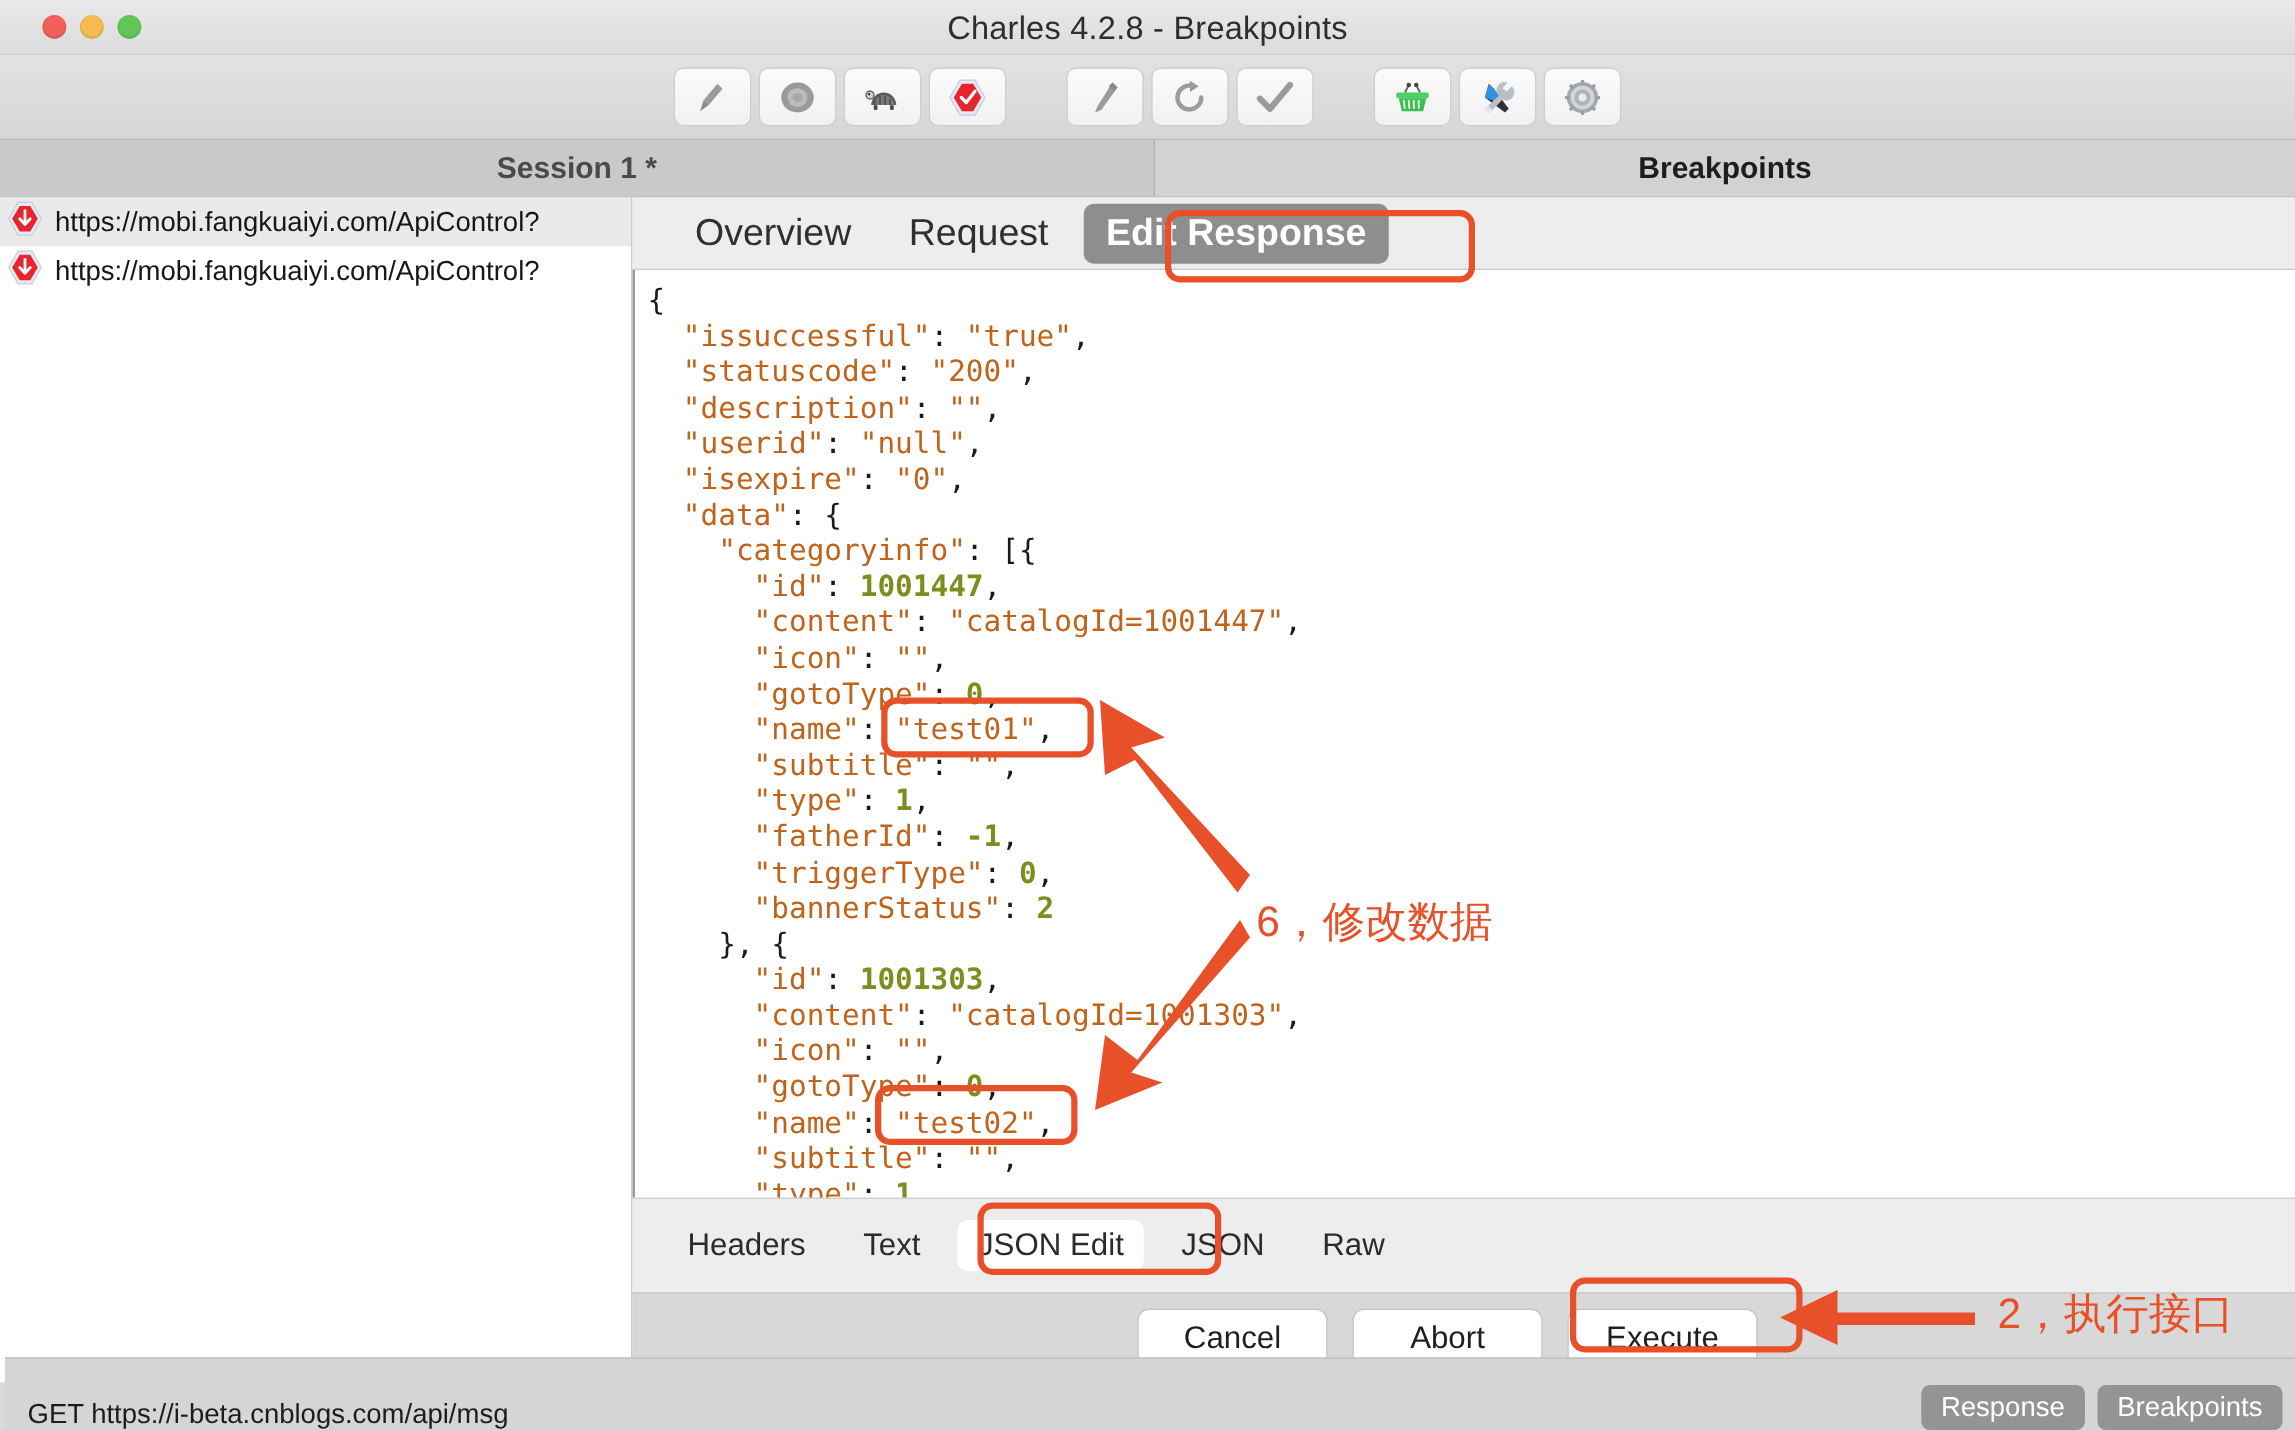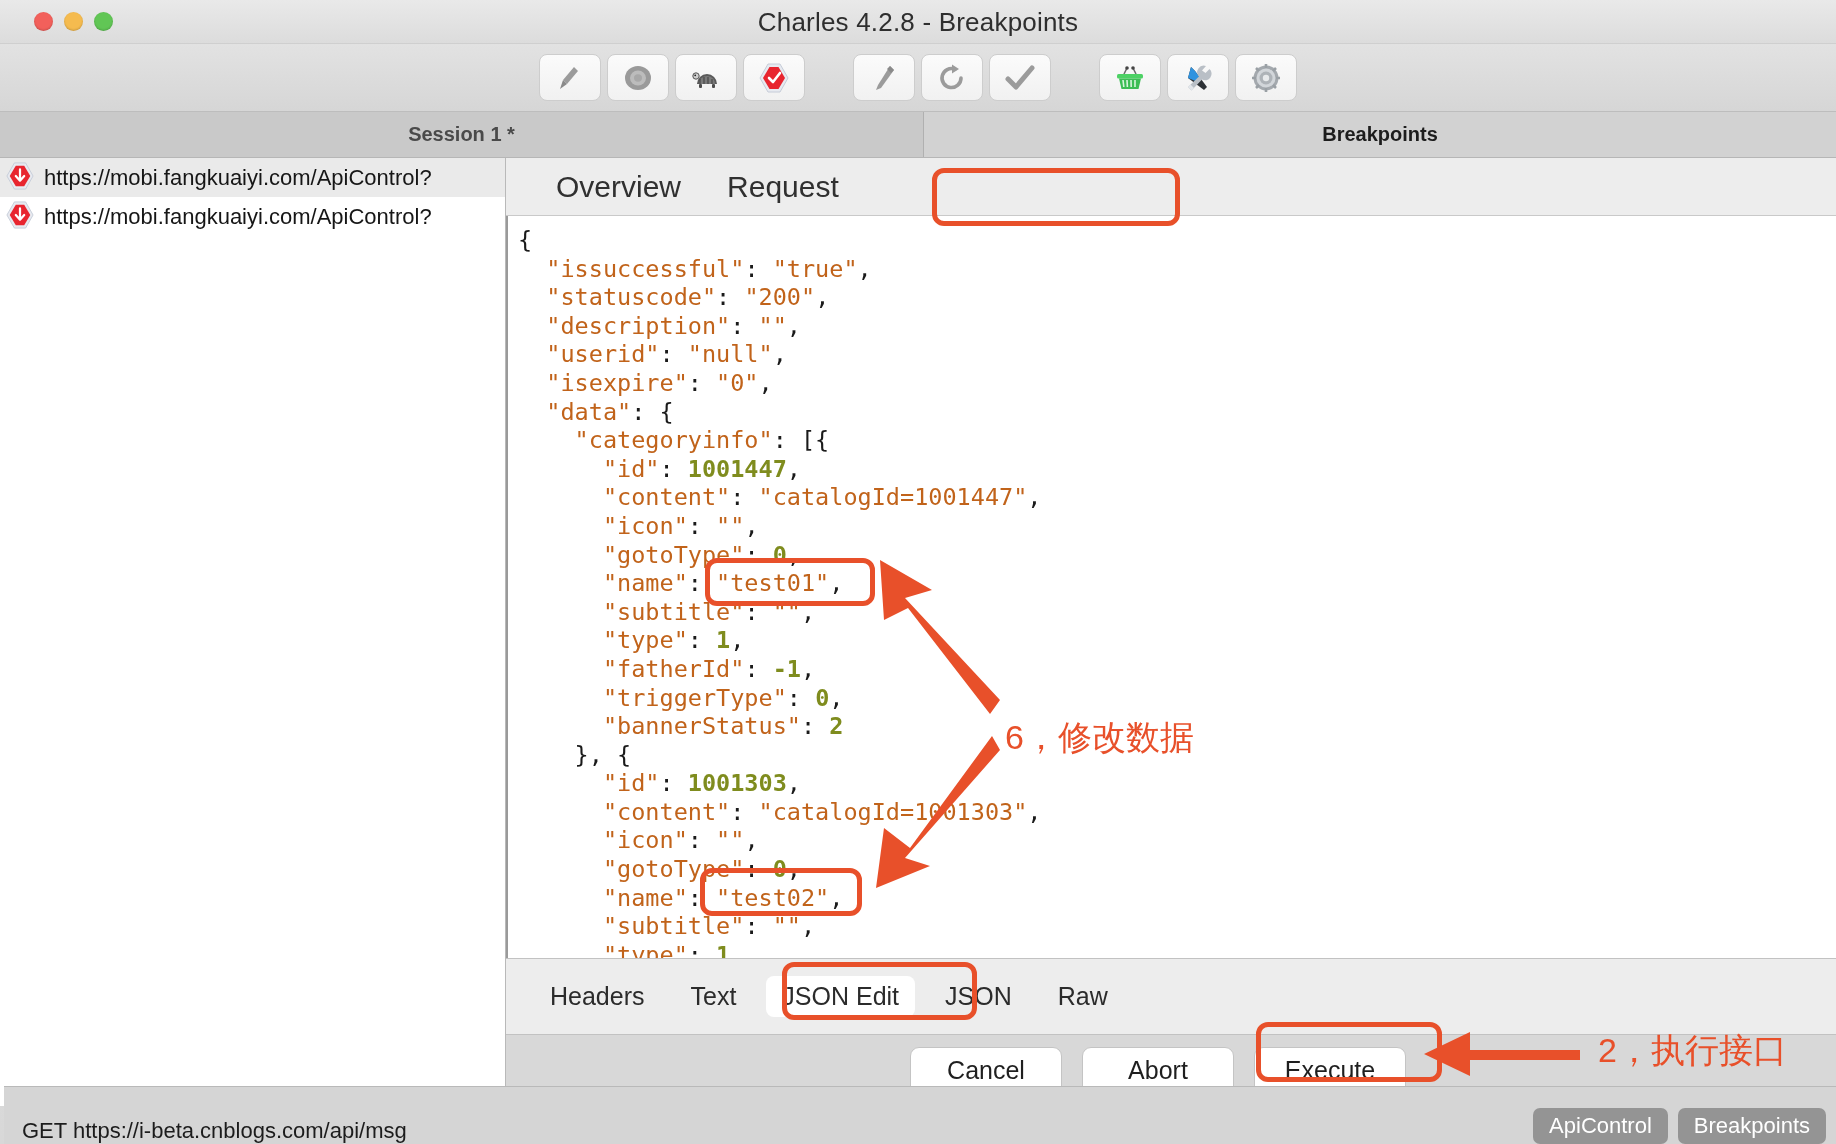--- a/index.html
+++ b/index.html
@@ -58,21 +58,21 @@
 
   
   .tabstrip {
     height: 46px;
     display: flex;
     background: #cdcdcd;
     border-bottom: 1px solid #b6b6b6;
   }
   .tabstrip .tab {
     display: flex; align-items: center; justify-content: center;
-    font-size: 20px; font-weight: bold; color: #4a4a4a;
+    font-size: 24px; font-weight: bold; color: #4a4a4a;
     cursor: pointer;
   }
   .tabstrip .tab.left  { width: 924px; background: #c9c9c9; border-right: 1px solid #b0b0b0; }
   .tabstrip .tab.right { flex: 1; background: #d2d2d2; color: #1d1d1d; }
 
   
   .body {
     display: flex;
     height: 948px;
   }
@@ -380,20 +380,21 @@
         </span>
         <span class="url">https://mobi.fangkuaiyi.com/ApiControl?</span>
       </div>
     </div>
 
     <div class="rightpane">
 
       <div class="tabs-top">
         <div class="ttab">Overview</div>
         <div class="ttab">Request</div>
+        <div class="ttab active">Edit Response</div>
       </div>
 
       <div class="editor" id="json-editor"><div><span class="tok-punc">{</span></div><div><span class="tok-punc">  </span><span class="tok-key">"issuccessful"</span><span class="tok-punc">: </span><span class="tok-str">"true"</span><span class="tok-punc">,</span></div><div><span class="tok-punc">  </span><span class="tok-key">"statuscode"</span><span class="tok-punc">: </span><span class="tok-str">"200"</span><span class="tok-punc">,</span></div><div><span class="tok-punc">  </span><span class="tok-key">"description"</span><span class="tok-punc">: </span><span class="tok-str">""</span><span class="tok-punc">,</span></div><div><span class="tok-punc">  </span><span class="tok-key">"userid"</span><span class="tok-punc">: </span><span class="tok-str">"null"</span><span class="tok-punc">,</span></div><div><span class="tok-punc">  </span><span class="tok-key">"isexpire"</span><span class="tok-punc">: </span><span class="tok-str">"0"</span><span class="tok-punc">,</span></div><div><span class="tok-punc">  </span><span class="tok-key">"data"</span><span class="tok-punc">: {</span></div><div><span class="tok-punc">    </span><span class="tok-key">"categoryinfo"</span><span class="tok-punc">: [{</span></div><div><span class="tok-punc">      </span><span class="tok-key">"id"</span><span class="tok-punc">: </span><span class="tok-num">1001447</span><span class="tok-punc">,</span></div><div><span class="tok-punc">      </span><span class="tok-key">"content"</span><span class="tok-punc">: </span><span class="tok-str">"catalogId=1001447"</span><span class="tok-punc">,</span></div><div><span class="tok-punc">      </span><span class="tok-key">"icon"</span><span class="tok-punc">: </span><span class="tok-str">""</span><span class="tok-punc">,</span></div><div><span class="tok-punc">      </span><span class="tok-key">"gotoType"</span><span class="tok-punc">: </span><span class="tok-num">0</span><span class="tok-punc">,</span></div><div><span class="tok-punc">      </span><span class="tok-key">"name"</span><span class="tok-punc">: </span><span class="tok-str">"test01"</span><span class="tok-punc">,</span></div><div><span class="tok-punc">      </span><span class="tok-key">"subtitle"</span><span class="tok-punc">: </span><span class="tok-str">""</span><span class="tok-punc">,</span></div><div><span class="tok-punc">      </span><span class="tok-key">"type"</span><span class="tok-punc">: </span><span class="tok-num">1</span><span class="tok-punc">,</span></div><div><span class="tok-punc">      </span><span class="tok-key">"fatherId"</span><span class="tok-punc">: </span><span class="tok-num">-1</span><span class="tok-punc">,</span></div><div><span class="tok-punc">      </span><span class="tok-key">"triggerType"</span><span class="tok-punc">: </span><span class="tok-num">0</span><span class="tok-punc">,</span></div><div><span class="tok-punc">      </span><span class="tok-key">"bannerStatus"</span><span class="tok-punc">: </span><span class="tok-num">2</span></div><div><span class="tok-punc">    }, {</span></div><div><span class="tok-punc">      </span><span class="tok-key">"id"</span><span class="tok-punc">: </span><span class="tok-num">1001303</span><span class="tok-punc">,</span></div><div><span class="tok-punc">      </span><span class="tok-key">"content"</span><span class="tok-punc">: </span><span class="tok-str">"catalogId=1001303"</span><span class="tok-punc">,</span></div><div><span class="tok-punc">      </span><span class="tok-key">"icon"</span><span class="tok-punc">: </span><span class="tok-str">""</span><span class="tok-punc">,</span></div><div><span class="tok-punc">      </span><span class="tok-key">"gotoType"</span><span class="tok-punc">: </span><span class="tok-num">0</span><span class="tok-punc">,</span></div><div><span class="tok-punc">      </span><span class="tok-key">"name"</span><span class="tok-punc">: </span><span class="tok-str">"test02"</span><span class="tok-punc">,</span></div><div><span class="tok-punc">      </span><span class="tok-key">"subtitle"</span><span class="tok-punc">: </span><span class="tok-str">""</span><span class="tok-punc">,</span></div><div><span class="tok-punc">      </span><span class="tok-key">"type"</span><span class="tok-punc">: </span><span class="tok-num">1</span><span class="tok-punc">,</span></div></div>
 
       <div class="tabs-bottom">
         <div class="btab">Headers</div>
         <div class="btab">Text</div>
         <div class="btab active">JSON Edit</div>
         <div class="btab">JSON</div>
         <div class="btab">Raw</div>
@@ -404,21 +405,21 @@
         <div class="abtn">Abort</div>
         <div class="abtn">Execute</div>
       </div>
 
     </div>
   </div>
 
   <div class="statusbar">
     <div class="status-text">GET https://i-beta.cnblogs.com/api/msg</div>
     <div class="status-right">
-      <div class="pill">ApiControl</div>
+      <div class="pill">Response</div>
       <div class="pill">Breakpoints</div>
     </div>
   </div>
 
   <div class="overlay">
     <svg width="1836" height="1144">
 
       <g>
         <path d="M1000 700 L905 598 L932 590 L880 560 L884 620 L908 608 L990 714 Z" fill="#e8502a"></path>
       </g>

